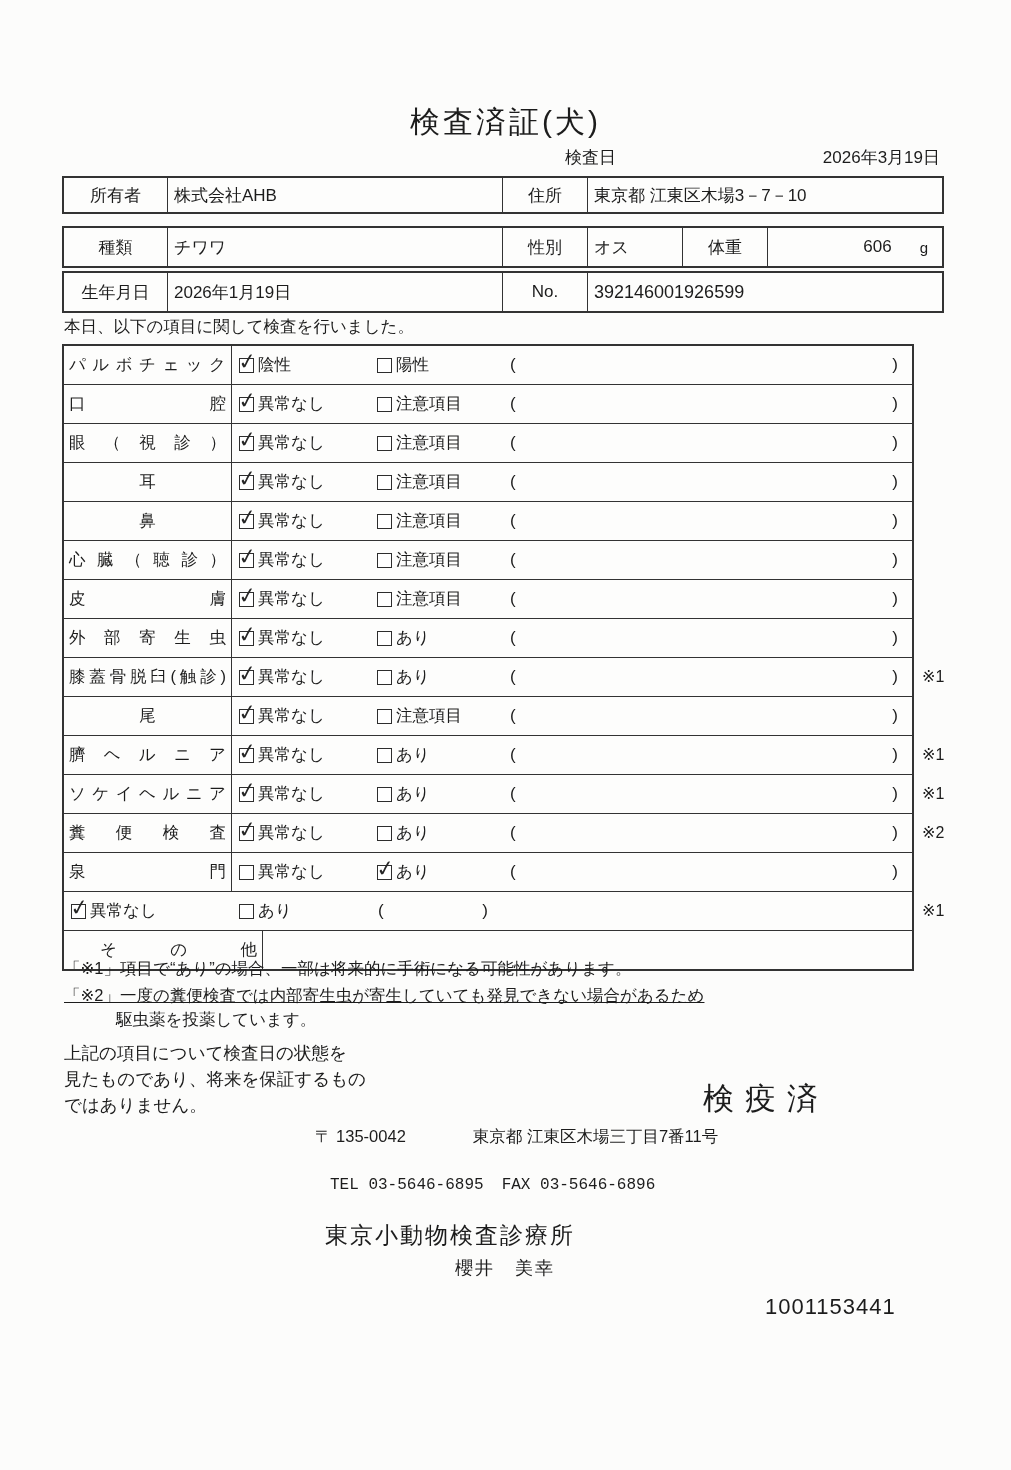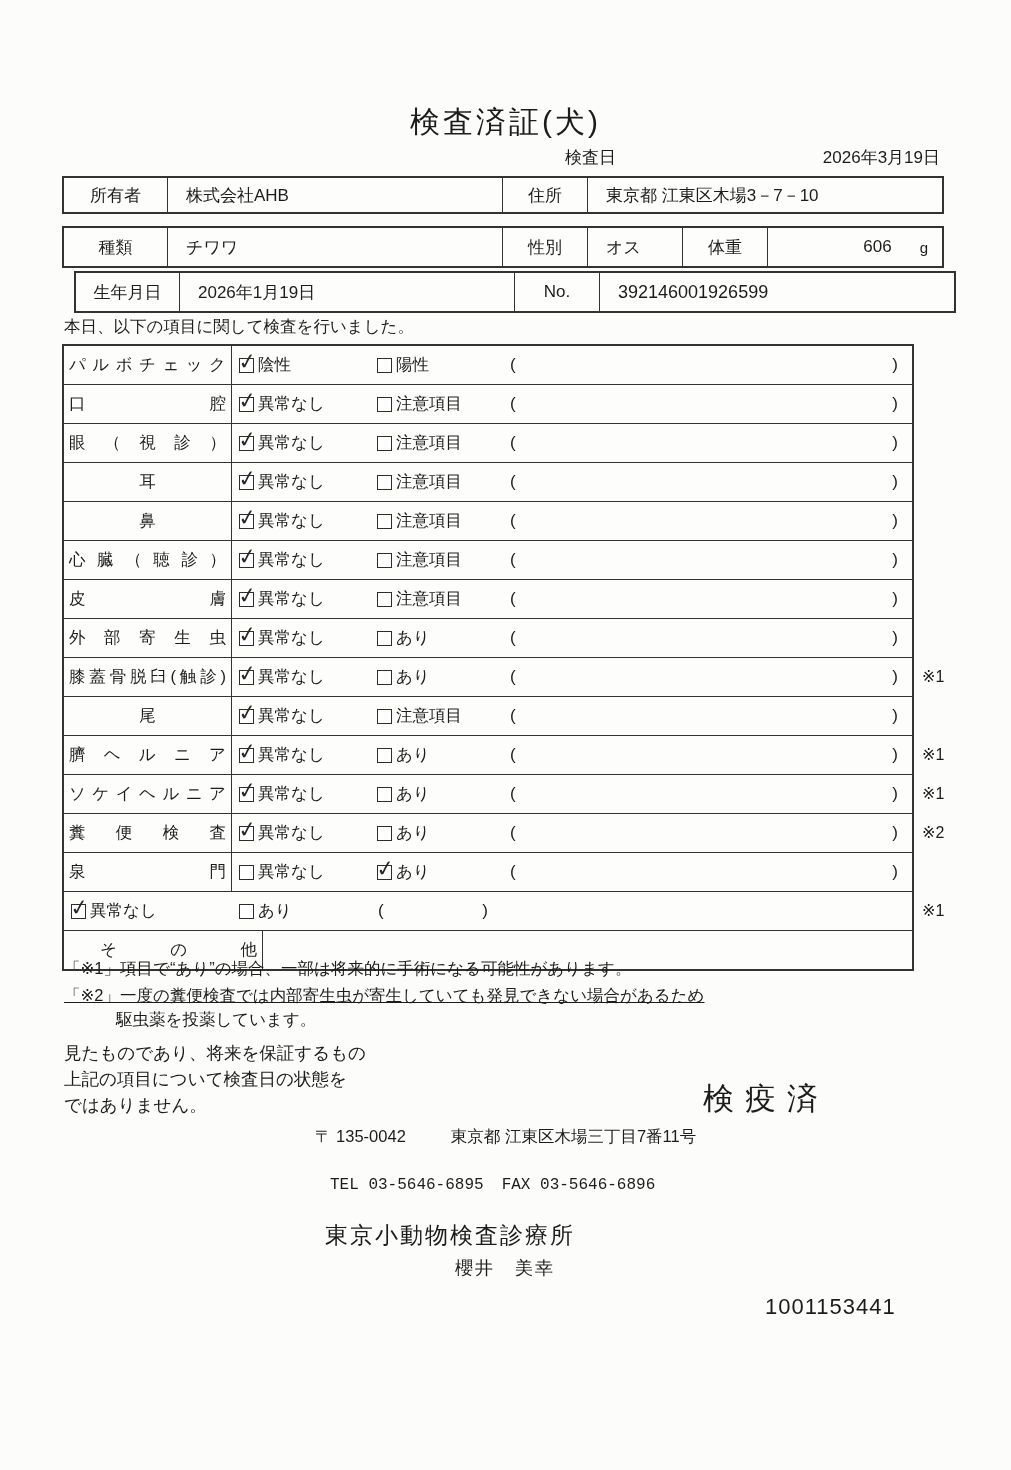--- a/index.html
+++ b/index.html
@@ -13,32 +13,32 @@
 
   .title {
     top:82px; left:0; width:100%; text-align:center;
     font-size:30px; letter-spacing:3px; font-weight:normal;
   }
 
   .date-row { top:146px; left:565px; width:375px; display:flex; justify-content:space-between; font-size:17px; }
 
   .grid-table { display:grid; border:2px solid #333; font-size:17px; background:#fdfdfc; }
   .grid-table .cell {
-    display:flex; align-items:center; padding:0 18px; border-left:1.5px solid #333;
+    display:flex; align-items:center; padding:0 6px; border-left:1.5px solid #333;
     overflow:hidden; white-space:nowrap;
   }
   .grid-table .cell:first-child { border-left:none; }
   .grid-table .cell.label { justify-content:center; padding:0 0; }
   .grid-table .cell.num { font-size:18px; }
   .weight-cell { justify-content:flex-end !important; gap:28px; padding-right:14px !important; }
   .weight-cell .unit { font-size:15px; }
 
   .tableA { top:176px; left:62px; width:878px; height:34px; grid-template-columns:103px 335px 85px 1fr; }
   .tableB1 { top:226px; left:62px; width:878px; height:38px; grid-template-columns:103px 335px 85px 95px 85px 1fr; }
-  .tableB2 { top:271px; left:62px; width:878px; height:38px; grid-template-columns:103px 335px 85px 1fr;margin-left:12px; }
+  .tableB2 { top:271px; left:62px; width:878px; height:38px; grid-template-columns:103px 335px 85px 1fr; }
 
   .intro { top:316px; left:64px; font-size:16.5px; }
 
   .insp-table { top:344px; left:62px; width:848px; border:2px solid #333; background:#fdfdfc; }
   .insp-row {
     position:relative; display:grid; grid-template-columns:168px 138px 132px 1fr;
     height:38px; border-bottom:1.5px solid #333; align-items:center; font-size:16.5px;
   }
   .insp-row:last-child { border-bottom:none;margin-left:31px; }
   .item-cell { height:100%; display:flex; align-items:center; border-right:1.5px solid #333; padding:0 5px; }
@@ -55,21 +55,21 @@
   .empty-row .opt-cell, .empty-row .paren-cell { visibility:hidden; }
 
   .fn1 { top:958px; left:64px; font-size:16.5px; }
   .fn2a { top:985px; left:64px; font-size:16.5px;text-decoration:underline; }
   .fn2b { top:1009px; left:116px; font-size:16.5px; }
 
   .disclaimer { top:1040px; left:64px; font-size:17.5px; line-height:26px; }
 
   .stamp { top:1078px; left:703px; font-size:31px; letter-spacing:11px; }
 
-  .postal-line { top:1126px; left:315px; font-size:16.5px; display:flex; gap:45px; }
+  .postal-line { top:1126px; left:315px; font-size:16.5px; display:flex; gap:67px; }
   .tel-line { top:1176px; left:330px; font-size:16px; font-family:"Liberation Mono","DejaVu Sans Mono",monospace; display:flex; gap:18px; }
   .clinic-name { top:1220px; left:325px; font-size:23px; letter-spacing:2px; }
   .vet-name { top:1256px; left:455px; font-size:18px; letter-spacing:2px; }
   .serial { top:1294px; left:765px; font-size:22px; letter-spacing:1px; }
 </style>
 </head>
 <body>
 
 <div class="page">
 
@@ -394,22 +394,22 @@
       </div>
       <span class="row-note"></span>
     </div>
     </div>
 
   <div class="abs fn1">「※1」項目で“あり”の場合、一部は将来的に手術になる可能性があります。</div>
   <div class="abs fn2a">「※2」一度の糞便検査では内部寄生虫が寄生していても発見できない場合があるため</div>
   <div class="abs fn2b">駆虫薬を投薬しています。</div>
 
   <div class="abs disclaimer">
+    <div>上記の項目について検査日の状態を</div>
     <div>見たものであり、将来を保証するもの</div>
-    <div>上記の項目について検査日の状態を</div>
     <div>ではありません。</div>
   </div>
 
   <div class="abs stamp">検疫済</div>
 
   <div class="abs postal-line">
     <span>〒 135-0042</span>
     <span>東京都 江東区木場三丁目7番11号</span>
   </div>
 

